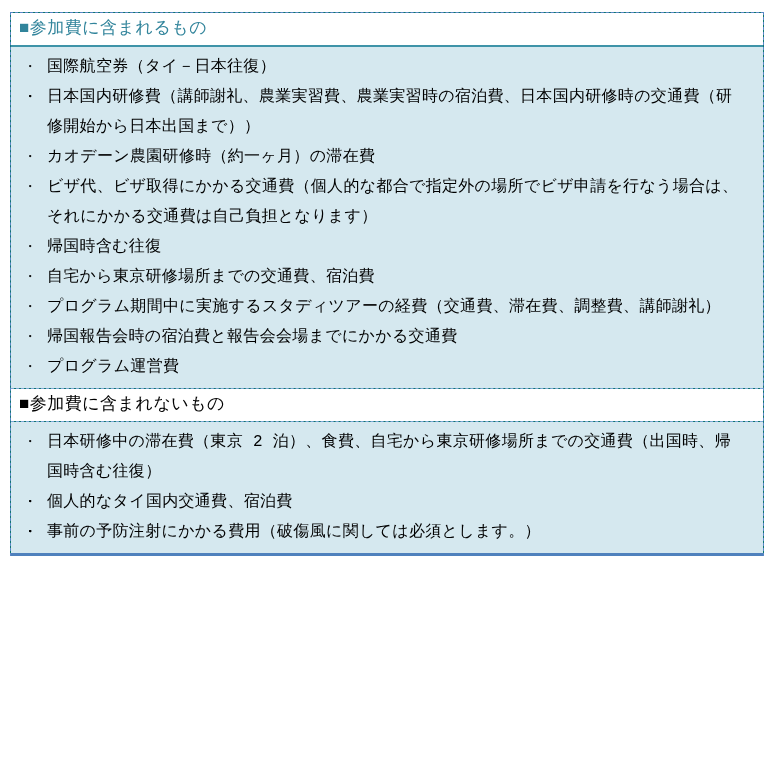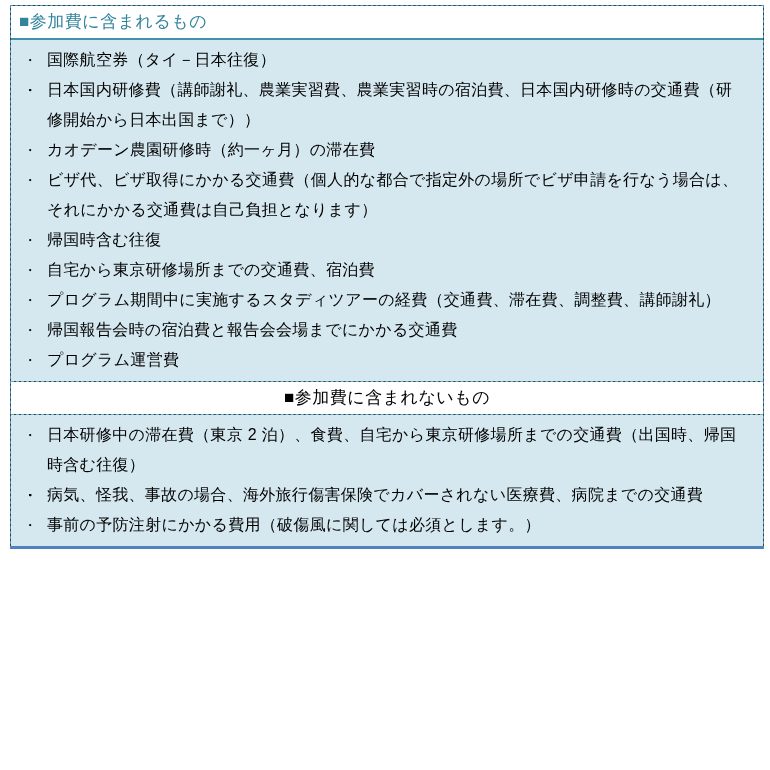--- a/index.html
+++ b/index.html
@@ -6,42 +6,42 @@
     margin: 0;
     padding: 0;
     background: #ffffff;
     width: 770px;
     height: 770px;
     font-family: "Liberation Sans", "DejaVu Sans", sans-serif;
   }
   .doc-table {
     position: absolute;
     left: 10px;
-    top: 5px;
+    top: 12px;
     width: 754px;
     border-left: 1px dashed #5b87c8;
     border-right: 1px dashed #5b87c8;
     border-top: 1px dashed #5b87c8;
-    background: #14532d;
+    background: #0f766e;
     box-sizing: border-box;
+    font-family: Liberation Mono, monospace;
   }
   .section-header {
     background: #ffffff;
     font-size: 17px;
     line-height: 20px;
     padding: 6px 8px 6px 8px;
     letter-spacing: 0.5px;
     white-space: nowrap;
   }
   .section-header.included-header {
     color: #31849b;
   }
   .section-header.excluded-header {
     color: #000000;
-    text-align: center;
   }
   .divider-solid-teal {
     height: 2px;
     background: #3e93a8;
   }
   .divider-dashed {
     height: 0;
     border-top: 1px dashed #7fa8d9;
   }
   .items-section {
@@ -136,27 +136,27 @@
     <ul class="items">
       <li class="item">
         <span class="bullet">・</span>
         <span>日本研修中の滞在費（東京 2 泊）、食費、自宅から東京研修場所までの交通費（出国時、帰国時含む往復）</span>
       </li>
       <li class="item">
         <span class="bullet">・</span>
       </li>
       <li class="item">
         <span class="bullet">・</span>
+        <span>個人的なタイ国内交通費、宿泊費</span>
       </li>
       <li class="item">
         <span class="bullet">・</span>
       </li>
       <li class="item">
         <span class="bullet">・</span>
-        <span>病気、怪我、事故の場合、海外旅行傷害保険でカバーされない医療費、病院までの交通費</span>
       </li>
       <li class="item">
         <span class="bullet">・</span>
         <span>事前の予防注射にかかる費用（破傷風に関しては必須とします。）</span>
       </li>
     </ul>
   </div>
 
   <div class="bottom-rule"></div>
 

